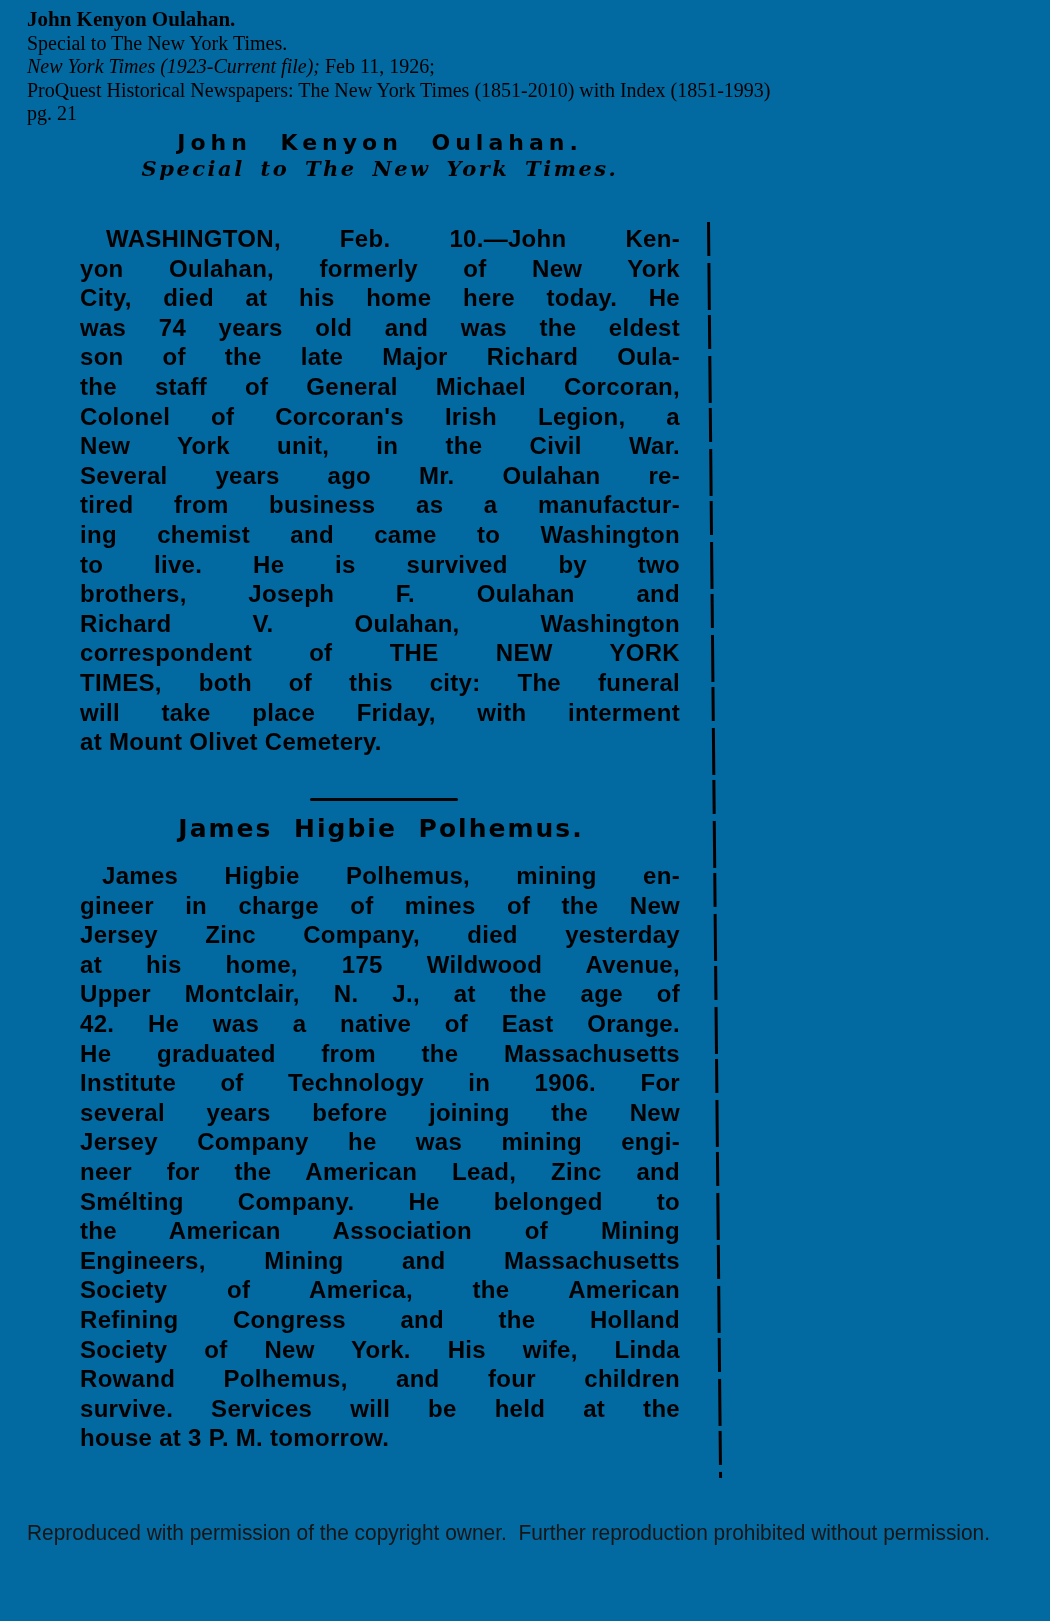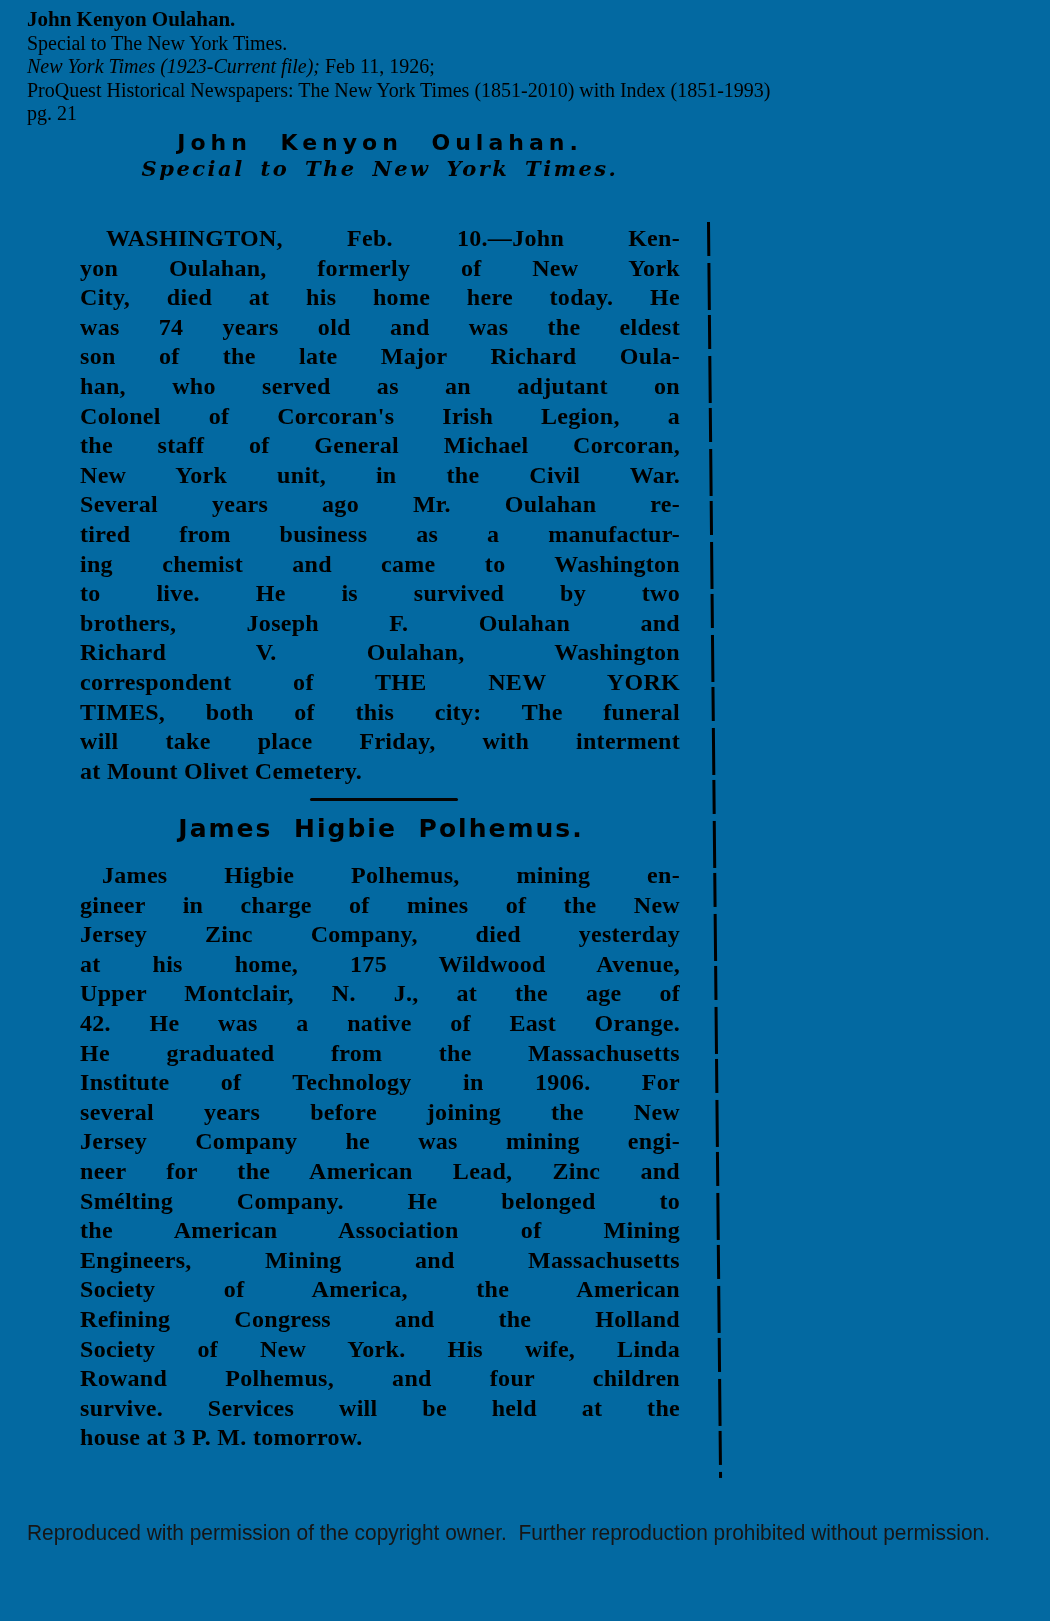--- a/index.html
+++ b/index.html
@@ -53,21 +53,21 @@
     font-weight:bold;
     font-style:italic;
     font-size:21px;
     letter-spacing:2.5px;
     word-spacing:6px;
   }
   .bodycol{
     position:absolute;
     left:57px;
     width:600px;
-    font-family:Liberation Serif, serif;
+    font-family:Liberation Sans, sans-serif;
     font-weight:bold;
     font-size:24px;
     line-height:29.6px;
     letter-spacing:0.3px;
   }
   #body1{top:224px;}
   #body2{top:851px;}
   .tline{
     text-align:justify;
     text-align-last:justify;
@@ -141,23 +141,22 @@
 
     <div class="scan-headline">John Kenyon Oulahan.</div>
     <div class="scan-subhead">Special to The New York Times.</div>
 
     <div class="bodycol" id="body1">
         <div class="tline">WASHINGTON, Feb. 10.—John Ken-</div>
         <div class="tline">yon Oulahan, formerly of New York</div>
         <div class="tline">City, died at his home here today. He</div>
         <div class="tline">was 74 years old and was the eldest</div>
         <div class="tline">son of the late Major Richard Oula-</div>
-        <div class="tline">han, who served as an adjutant on</div>
+        <div class="tline">the staff of General Michael Corcoran,</div>
         <div class="tline">Colonel of Corcoran's Irish Legion, a</div>
-        <div class="tline">the staff of General Michael Corcoran,</div>
         <div class="tline">New York unit, in the Civil War.</div>
         <div class="tline">Several years ago Mr. Oulahan re-</div>
         <div class="tline">tired from business as a manufactur-</div>
         <div class="tline">ing chemist and came to Washington</div>
         <div class="tline">to live. He is survived by two</div>
         <div class="tline">brothers, Joseph F. Oulahan and</div>
         <div class="tline">Richard V. Oulahan, Washington</div>
         <div class="tline">correspondent of THE NEW YORK</div>
         <div class="tline">TIMES, both of this city: The funeral</div>
         <div class="tline">will take place Friday, with interment</div>

